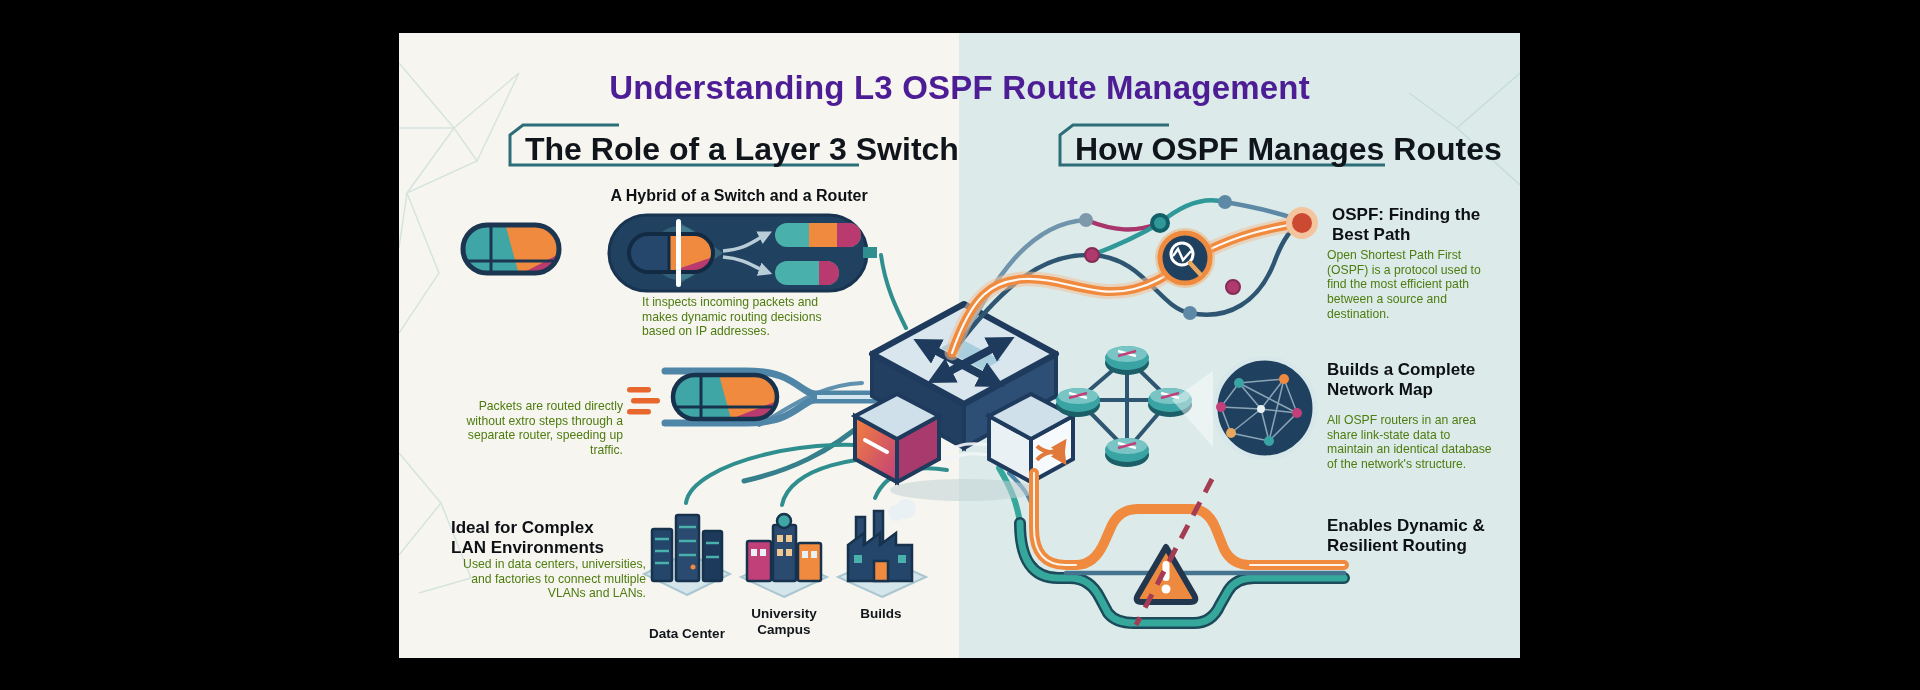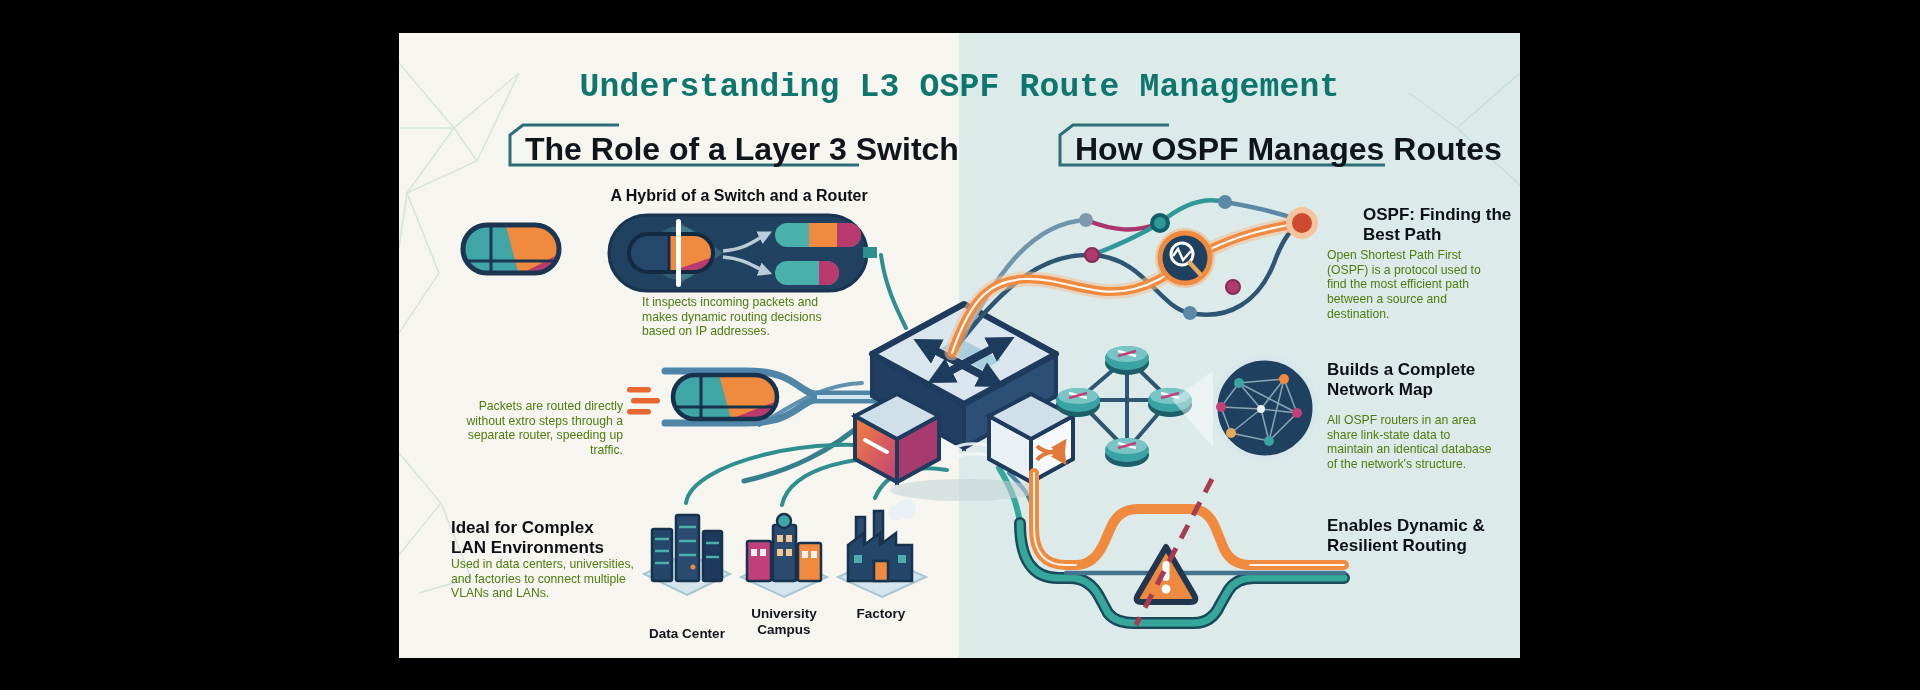--- a/index.html
+++ b/index.html
@@ -3,21 +3,21 @@
 <meta charset="utf-8">
 <style>
   html,body{margin:0;padding:0;}
   body{width:1920px;height:690px;background:#000;position:relative;overflow:hidden;
        font-family:"Liberation Sans",sans-serif;}
   .canvas{position:absolute;left:399px;top:33px;width:1121px;height:625px;
           background:#f7f5ef;overflow:hidden;}
   .bg-right{position:absolute;left:560px;top:0;width:561px;height:625px;background:#dcebe9;}
   .abs{position:absolute;}
   .title{position:absolute;top:36px;left:0;width:100%;text-align:center;
-         font-size:33px;font-weight:800;color:#0f766e;letter-spacing:.2px;font-family:Liberation Mono, monospace;}
+         font-size:33px;font-weight:800;color:#4c1d95;letter-spacing:.2px;}
   .sec-header{position:absolute;font-size:32px;font-weight:700;color:#10151c;height:30px;}
   .sec-header .bracket{position:absolute;left:-14px;top:-8px;pointer-events:none;}
   .sec-header .txt{position:relative;padding-left:4px;white-space:nowrap;}
   .subhead{position:absolute;font-size:16px;font-weight:700;color:#0d1014;text-align:center;}
   .h3s{position:absolute;font-size:17px;font-weight:700;color:#0d1014;line-height:1.16;}
   .body-text{position:absolute;font-size:12.2px;color:#4d7c0f;line-height:1.2;}
   .bld-label{position:absolute;font-size:13.5px;font-weight:700;color:#11161c;
              text-align:center;line-height:1.15;}
   svg{position:absolute;overflow:visible;}
 </style>
@@ -159,21 +159,21 @@
       <rect x="46" y="12" width="104" height="44" fill="#3fa5a5"></rect>
       <polygon points="92,12 150,12 150,56 104,56" fill="#ef8a3e"></polygon>
       <polygon points="104,56 150,56 150,38" fill="#b83a6e"></polygon>
       <line x1="74" y1="12" x2="74" y2="56" stroke="#16324d" stroke-width="3"></line>
       <line x1="46" y1="44" x2="150" y2="44" stroke="#16324d" stroke-width="3"></line>
     </g>
     <rect x="46" y="12" width="104" height="44" rx="22" fill="none" stroke="#16324d" stroke-width="4.5"></rect>
   </svg>
 
   <div class="h3s" style="left:52px;top:485px;width:165px;">Ideal for Complex LAN Environments</div>
-  <div class="body-text" style="left:52px;top:524px;width:195px;">Used in data centers, universities, and factories to connect multiple VLANs and LANs.</div>
+  <div class="body-text" style="left:52px;top:524px;width:195px;text-align:right;">Used in data centers, universities, and factories to connect multiple VLANs and LANs.</div>
 
   <svg style="left:243px;top:462px;" width="90" height="108" viewBox="0 0 90 108">
     <polygon points="45,100 88,79 45,58 2,79" fill="#d4e5ec" stroke="#a9c6d1" stroke-width="2"></polygon>
     <rect x="10" y="34" width="20" height="52" rx="2" fill="#24466b" stroke="#16324d" stroke-width="2.5"></rect>
     <rect x="34" y="20" width="23" height="66" rx="2" fill="#2a4a70" stroke="#16324d" stroke-width="2.5"></rect>
     <rect x="61" y="36" width="19" height="50" rx="2" fill="#1d3a5c" stroke="#16324d" stroke-width="2.5"></rect>
     <g stroke="#49b0ab" stroke-width="2.5">
       <line x1="13" y1="44" x2="27" y2="44"></line>
         <line x1="13" y1="56" x2="27" y2="56"></line>
         <line x1="13" y1="68" x2="27" y2="68"></line>
@@ -211,21 +211,21 @@
     <rect x="20" y="20" width="9" height="28" fill="#2a4a70" stroke="#16324d" stroke-width="2.5"></rect>
     <rect x="38" y="14" width="9" height="34" fill="#2a4a70" stroke="#16324d" stroke-width="2.5"></rect>
     <polygon points="12,48 28,36 28,48 44,36 44,48 60,36 60,48 76,48 76,84 12,84" fill="#24466b" stroke="#16324d" stroke-width="2.5"></polygon>
     <rect x="38" y="64" width="14" height="20" fill="#ef8a3e" stroke="#16324d" stroke-width="2.5"></rect>
     <rect x="18" y="58" width="8" height="8" fill="#49b0ab"></rect>
     <rect x="62" y="58" width="8" height="8" fill="#49b0ab"></rect>
   </svg>
 
   <div class="bld-label" style="left:230px;top:573px;width:116px;margin-top:20px;">Data Center</div>
   <div class="bld-label" style="left:345px;top:573px;width:80px;">University Campus</div>
-  <div class="bld-label" style="left:432px;top:573px;width:100px;">Factory</div>
+  <div class="bld-label" style="left:432px;top:573px;width:100px;">Builds</div>
 
   <svg style="left:450px;top:265px;" width="230" height="210" viewBox="0 0 230 210">
     <defs>
       <linearGradient id="gradOM" x1="0" y1="0" x2="1" y2="1">
         <stop offset="0" stop-color="#f2813c"></stop>
           <stop offset="1" stop-color="#c2407a"></stop>
       </linearGradient>
       <marker id="ah" viewBox="0 0 10 10" refX="6" refY="5" markerWidth="3.4" markerHeight="3.4" orient="auto-start-reverse">
           <path d="M0,0 L10,5 L0,10 Z" fill="#1e3a5c"></path>
         </marker>
@@ -363,20 +363,20 @@
       <path d="M 236,92 L 330,92" stroke="#ffffff" stroke-width="2" opacity="0.9"></path>
     </g>
     <g>
       <path d="M152,74 L180,122 Q184,129 176,129 L128,129 Q120,129 124,122 Z" fill="#ee8a3f" stroke="#22374e" stroke-width="6" stroke-linejoin="round"></path>
       <rect x="148.5" y="88" width="7" height="20" rx="3.5" fill="#ffffff"></rect>
       <circle cx="152" cy="116" r="4.5" fill="#ffffff"></circle>
     </g>
     <line x1="198" y1="6" x2="122" y2="152" stroke="#a43d53" stroke-width="5" stroke-dasharray="15 11"></line>
   </svg>
 
-  <div class="h3s" style="left:964px;top:172px;width:152px;">OSPF: Finding the Best Path</div>
+  <div class="h3s" style="left:933px;top:172px;width:152px;">OSPF: Finding the Best Path</div>
   <div class="body-text" style="left:928px;top:215px;width:163px;">Open Shortest Path First (OSPF) is a protocol used to find the most efficient path between a source and destination.</div>
 
   <div class="h3s" style="left:928px;top:327px;width:152px;">Builds a Complete Network Map</div>
   <div class="body-text" style="left:928px;top:380px;width:168px;">All OSPF routers in an area share link-state data to maintain an identical database of the network's structure.</div>
 
   <div class="h3s" style="left:928px;top:483px;width:162px;">Enables Dynamic &amp; Resilient Routing</div>
 </div>
 
 </body></html>

